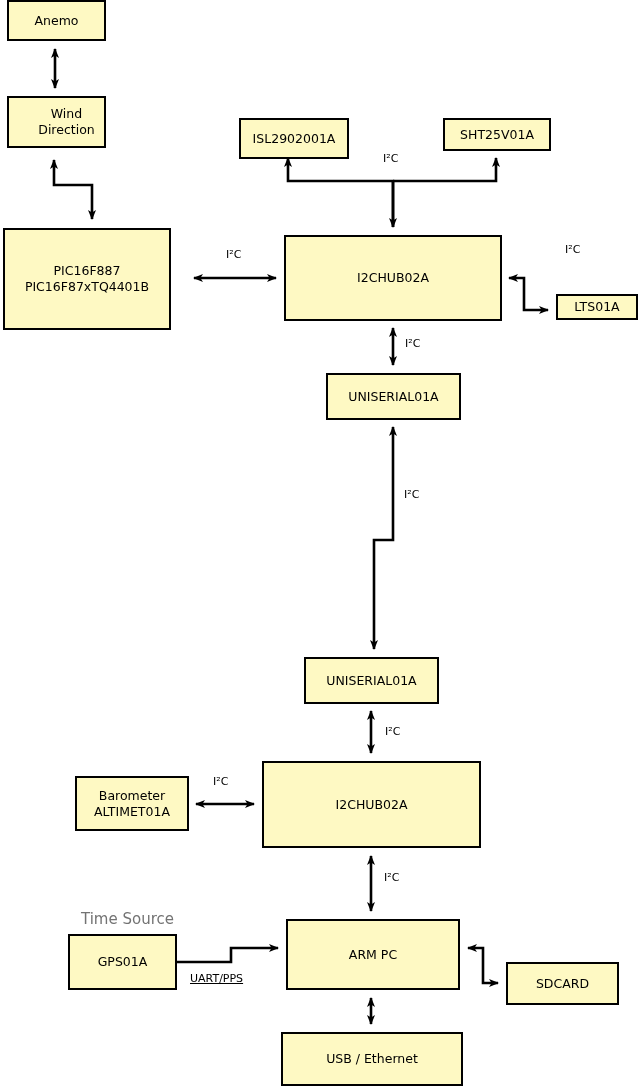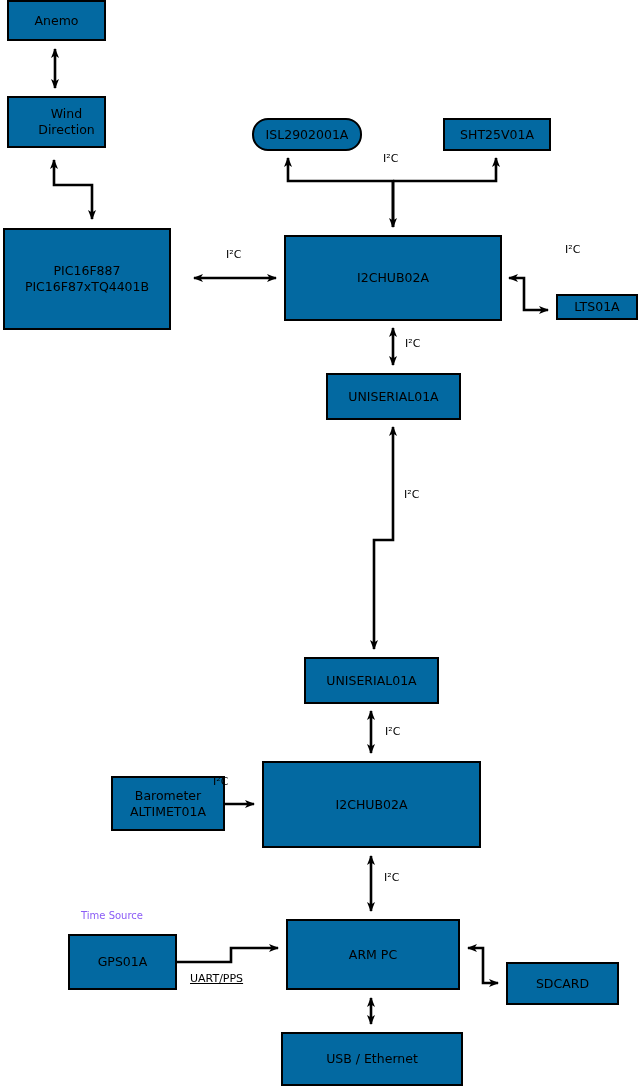--- a/index.html
+++ b/index.html
@@ -19,42 +19,42 @@
     position: absolute;
     left: 0;
     top: 0;
     width: 640px;
     height: 1089px;
   }
   .node {
     position: absolute;
     box-sizing: border-box;
     border: 2px solid #000000;
-    background: #0369a1;
+    background: #fef9c3;
     display: flex;
     align-items: center;
     justify-content: center;
     text-align: center;
     line-height: 1.25;
     font-size: 12.5px;
     color: #000000;
     white-space: pre-line;
     z-index: 2;
   }
   .edge-label {
     position: absolute;
     font-size: 11px;
     color: #000000;
     white-space: nowrap;
     z-index: 3;
   }
   .free-label {
     position: absolute;
-    font-size: 10px;
-    color: #8b5cf6;
+    font-size: 15px;
+    color: #737373;
     white-space: nowrap;
     z-index: 3;
   }
 </style>
 </head>
 <body>
 
 <div id="diagram-root">
 
   <svg id="diagram-svg" viewBox="0 0 640 1089" xmlns="http://www.w3.org/2000/svg">
@@ -100,33 +100,33 @@
   </svg>
 
   <div class="node" style="left:7px; top:0px; width:99px; height:41px;">Anemo</div>
 
   <div class="node" style="left:7px; top:96px; width:99px; height:52px;padding-left:20px;">Wind
 Direction</div>
 
   <div class="node" style="left:3px; top:228px; width:168px; height:102px;">PIC16F887
 PIC16F87xTQ4401B</div>
 
-  <div class="node" style="left:252px; top:118px; width:110px; height:33px;border-radius:16px;">ISL2902001A</div>
+  <div class="node" style="left:239px; top:118px; width:110px; height:41px;">ISL2902001A</div>
 
   <div class="node" style="left:443px; top:118px; width:108px; height:33px;">SHT25V01A</div>
 
   <div class="node" style="left:284px; top:235px; width:218px; height:86px;">I2CHUB02A</div>
 
   <div class="node" style="left:556px; top:294px; width:82px; height:26px;">LTS01A</div>
 
   <div class="node" style="left:326px; top:373px; width:135px; height:47px;">UNISERIAL01A</div>
 
   <div class="node" style="left:304px; top:657px; width:135px; height:47px;">UNISERIAL01A</div>
 
-  <div class="node" style="left:75px; top:776px; width:114px; height:55px;margin-left:36px;">Barometer
+  <div class="node" style="left:75px; top:776px; width:114px; height:55px;">Barometer
 ALTIMET01A</div>
 
   <div class="node" style="left:262px; top:761px; width:219px; height:87px;">I2CHUB02A</div>
 
   <div class="node" style="left:68px; top:934px; width:109px; height:56px;">GPS01A</div>
 
   <div class="node" style="left:286px; top:919px; width:174px; height:71px;">ARM PC</div>
 
   <div class="node" style="left:506px; top:962px; width:113px; height:43px;">SDCARD</div>
 

